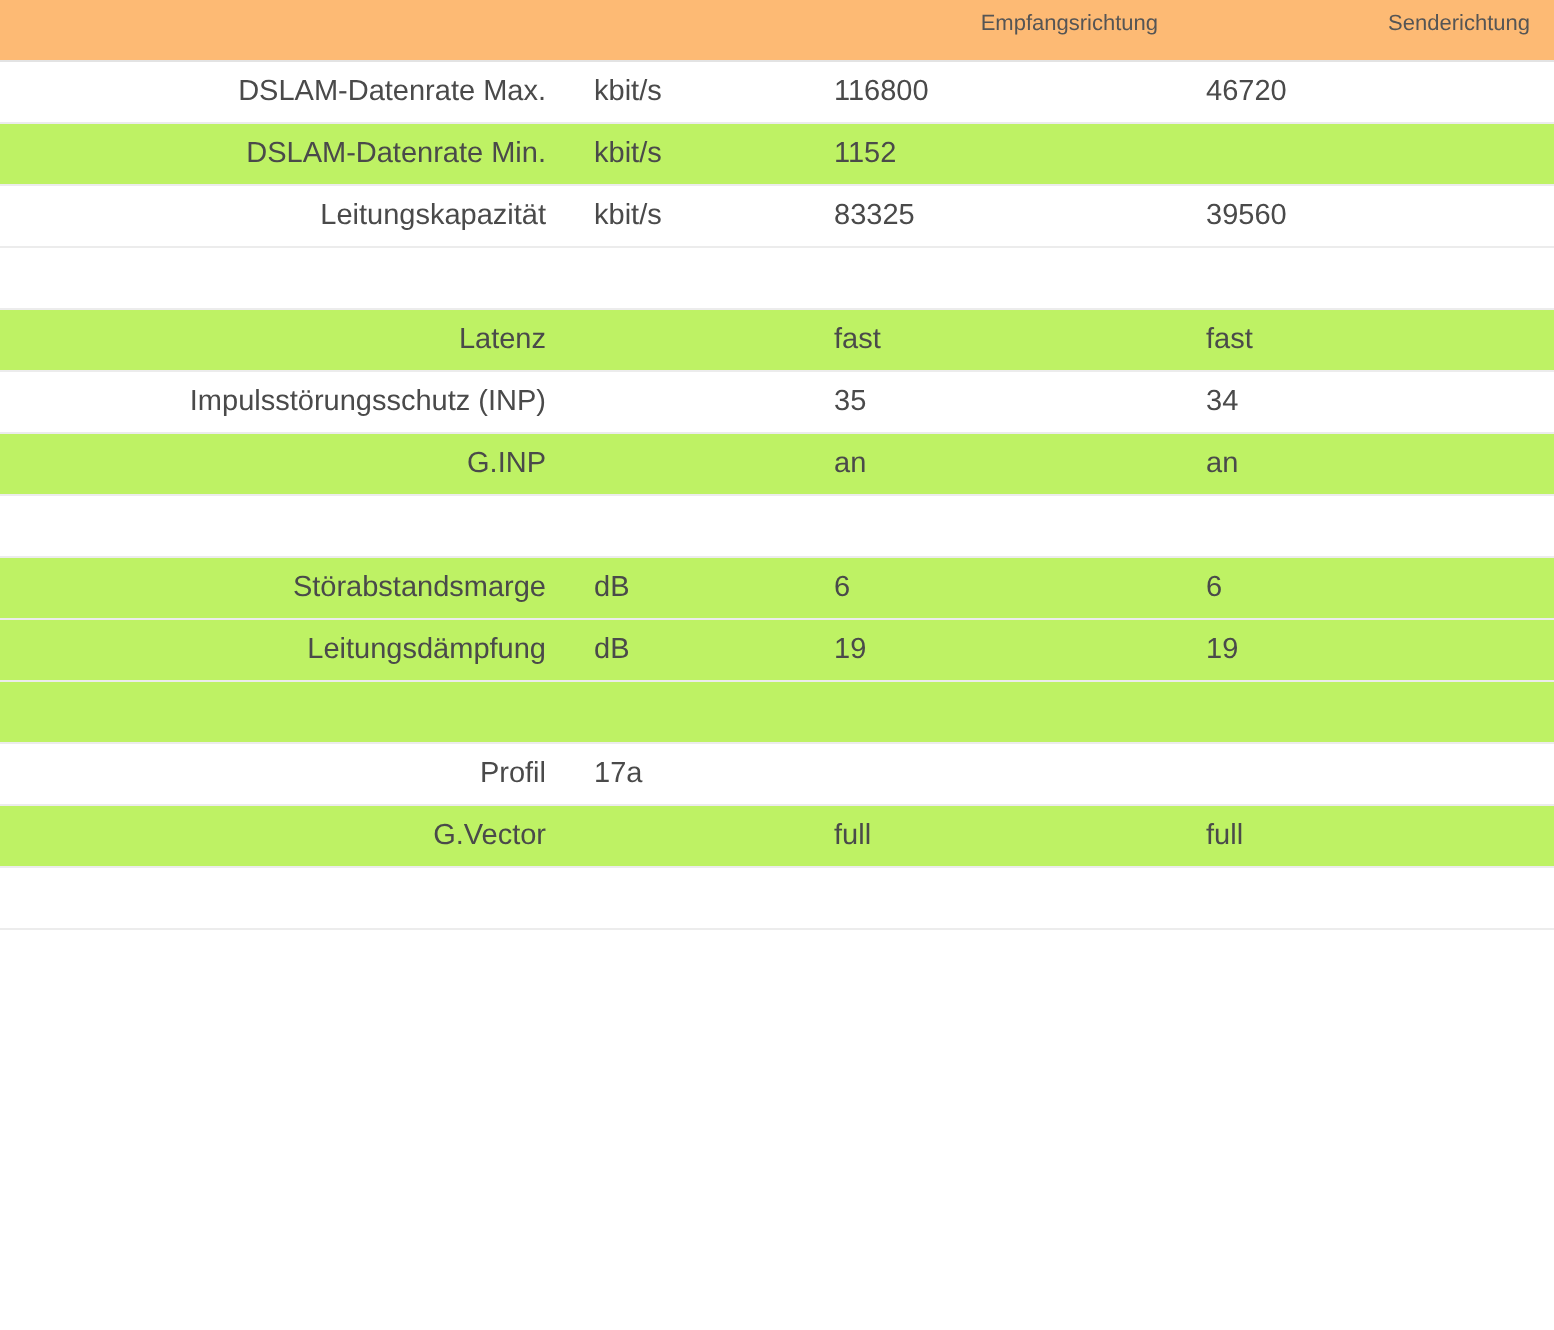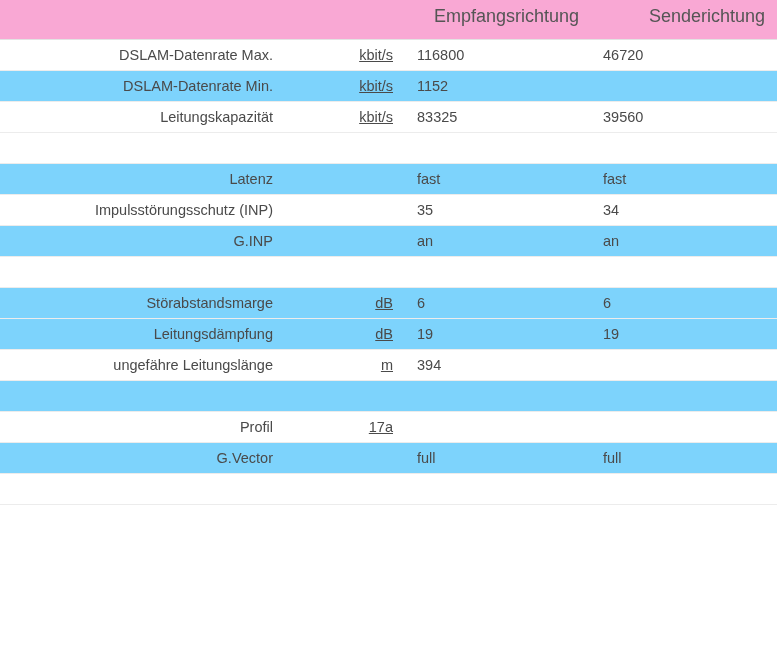--- a/index.html
+++ b/index.html
@@ -21,51 +21,51 @@
     table-layout: fixed;
   }
   .dsl-table col.c-label { width: 285px; }
   .dsl-table col.c-unit  { width: 120px; }
   .dsl-table col.c-down  { width: 186px; }
   .dsl-table col.c-up    { width: 186px; }
 
   .dsl-table thead th {
     font-weight: normal;
     color: #555555;
-    font-size: 18px;
+    font-size: 11px;
     padding: 6px 12px 12px 12px;
     text-align: right;
     vertical-align: bottom;
     border-bottom: 1px solid #e3e3e3;
-    background: #f9a8d4;
+    background: #fdba74;
   }
   .dsl-table thead th.h-label,
   .dsl-table thead th.h-unit {
     text-align: left;
   }
 
   .dsl-table tbody td {
     padding: 7px 12px;
     height: 16px;
     line-height: 16px;
     border-bottom: 1px solid #ececec;
     white-space: nowrap;
     overflow: hidden;
     text-overflow: ellipsis;
   }
   .dsl-table tbody tr.zebra td {
-    background: #7dd3fc;
+    background: #bef264;
   }
   .dsl-table tbody tr.spacer td {
     height: 16px;
     line-height: 16px;
     padding: 7px 12px;
   }
   td.label { text-align: right; color: #4a4a4a; }
-  td.unit  { text-align: right; color: #4a4a4a; text-decoration: underline; }
+  td.unit  { text-align: left; color: #4a4a4a; }
   td.val   { text-align: left; color: #4a4a4a; }
 </style>
 </head>
 <body>
 
 <table class="dsl-table">
   <colgroup>
     <col class="c-label">
     <col class="c-unit">
     <col class="c-down">
@@ -133,26 +133,20 @@
         <td class="unit">dB</td>
         <td class="val">6</td>
         <td class="val">6</td>
       </tr>
       <tr class=" zebra">
         <td class="label">Leitungsdämpfung</td>
         <td class="unit">dB</td>
         <td class="val">19</td>
         <td class="val">19</td>
       </tr>
-      <tr>
-        <td class="label">ungefähre Leitungslänge</td>
-        <td class="unit">m</td>
-        <td class="val">394</td>
-        <td class="val"></td>
-      </tr>
       <tr class="spacer zebra">
         <td class="label"></td>
         <td class="unit"></td>
         <td class="val"></td>
         <td class="val"></td>
       </tr>
       <tr>
         <td class="label">Profil</td>
         <td class="unit">17a</td>
         <td class="val"></td>

